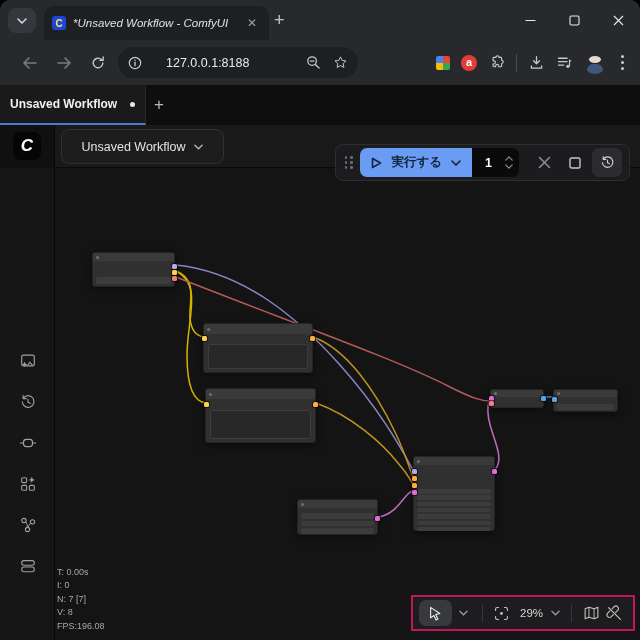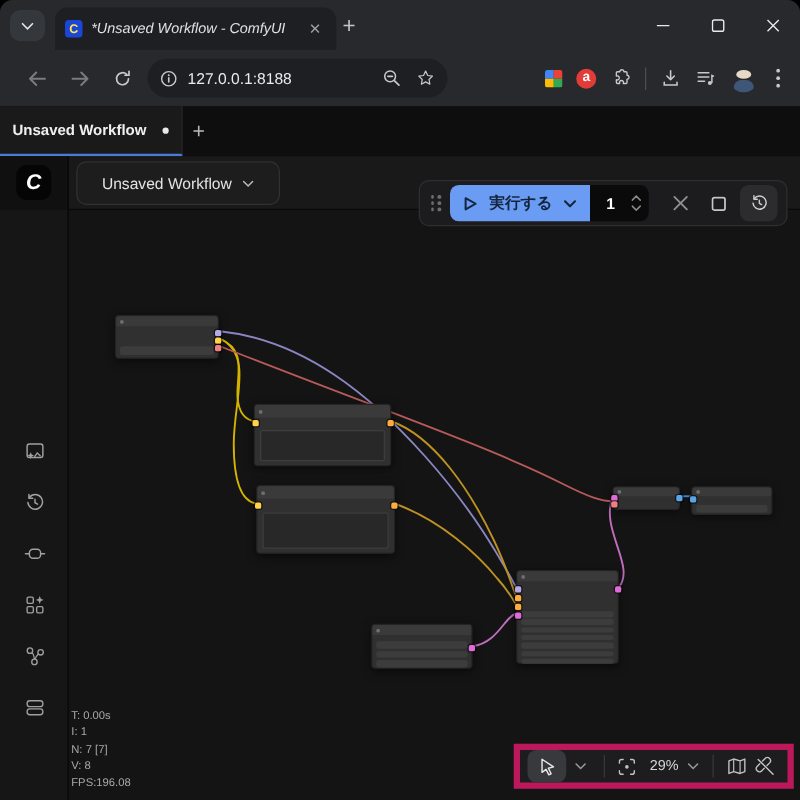--- a/index.html
+++ b/index.html
@@ -15,21 +15,21 @@
   .btab-title { color:#dfe1e5; font-size:11.5px; margin-left:7px; white-space:nowrap; overflow:hidden; flex:1;font-style:italic; }
   .tabclose { color:#9aa0a6; font-size:12px; padding:2px 4px; flex:none; }
   .newtab { position:absolute; left:274px; top:11px; color:#c0c3c7; font-size:18px; font-weight:300; line-height:18px; }
   .wincontrols { position:absolute; right:0; top:0; height:40px; display:flex; align-items:center; }
   .winbtn { width:44px; height:40px; display:flex; align-items:center; justify-content:center; color:#e8eaed; }
 
   
   .btoolbar { position:relative; height:45px; background:#27292d; z-index:10; }
   .navbtn { position:absolute; top:11px; width:24px; height:24px; display:flex; align-items:center; justify-content:center; }
   .omnibox { position:absolute; left:118px; top:7px; width:240px; height:31px; background:#1d1f22; border-radius:16px; display:flex; align-items:center; padding:0 10px; }
-  .url { color:#e8eaed; font-size:12.5px; margin-left:8px; flex:1; }
+  .url { color:#e8eaed; font-size:12.5px; margin-left:24px; flex:1; }
   .extrow { position:absolute; right:0; top:0; height:45px; display:flex; align-items:center; gap:11px; padding-right:12px; }
   .gicon { width:14px; height:14px; display:grid; grid-template-columns:7px 7px; grid-template-rows:7px 7px; border-radius:2px; overflow:hidden; }
   .gicon i { display:block; }
   .redext { width:16px; height:16px; border-radius:50%; background:#e23c39; color:#fff; font-size:11px; font-weight:bold; display:flex; align-items:center; justify-content:center; line-height:1; }
   .sep { width:1px; height:18px; background:#4a4d51; }
   .avatar { width:22px; height:22px; border-radius:50%; background:radial-gradient(circle at 50% 32%, #cfd9e6 0 34%, #8494ab 35% 60%, #5b6activity 0), radial-gradient(circle at 50% 35%, #d8e0ea 0 30%, #7d8da6 31% 66%, #57637a 67%); position:relative; overflow:hidden; }
   .avatar::after { content:""; position:absolute; left:5px; top:4px; width:12px; height:7px; border-radius:50%; background:#e7d9c8; }
   .avatar::before { content:""; position:absolute; left:3px; top:12px; width:16px; height:10px; border-radius:6px 6px 0 0; background:#3e5677; }
   .dots3 { display:flex; flex-direction:column; gap:3px; padding:0 4px; }
   .dots3 i { width:3px; height:3px; border-radius:50%; background:#c6c9ce; }
@@ -67,21 +67,21 @@
   .wiresvg { position:absolute; inset:0; }
   .gnode { position:absolute; background:#303030; border:1px solid #242424; border-radius:3px; box-shadow:0 2px 7px rgba(0,0,0,.5); pointer-events:auto; }
   .ntitle { background:#3a3a3a; border-radius:2px 2px 0 0; position:relative; }
   .ndot { position:absolute; left:3px; top:50%; margin-top:-1.5px; width:3px; height:3px; border-radius:50%; background:#6f6f6f; }
   .nwidget { position:absolute; left:3px; right:3px; background:#3c3c3c; border-radius:2px; }
   .ninner { position:absolute; left:4px; right:4px; background:#282828; border:1px solid #3d3d3d; border-radius:2px; }
   .nport { position:absolute; width:5px; height:5px; border-radius:1.5px; box-shadow:0 0 0 1px rgba(0,0,0,.55); pointer-events:auto; }
 
   
   .stats { position:absolute; left:57px; bottom:7px; z-index:6; color:#a8a8a8; font-size:9px; line-height:13.4px; }
-  .bottombar { position:absolute; right:5px; bottom:9px; width:224px; height:36px; background:#1d1d1f; border:5px solid #be185d; border-radius:0; z-index:6; display:flex; align-items:center; padding:0 6px; }
+  .bottombar { position:absolute; right:5px; bottom:9px; width:224px; height:36px; background:#1d1d1f; border:2px solid #be185d; border-radius:0; z-index:6; display:flex; align-items:center; padding:0 6px; }
   .ptrbtn { width:35px; height:26px; background:#37393d; border-radius:7px; display:flex; align-items:center; justify-content:center; }
   .bb-gap { display:flex; align-items:center; justify-content:center; }
   .zoomtxt { color:#d7d7d7; font-size:11.5px; margin:0 5px 0 8px; }
   .vdiv { width:1px; height:18px; background:#38383a; margin:0 8px; }
 </style>
 </head>
 <body>
 
 <div class="window">
 
@@ -369,21 +369,21 @@
       <svg width="18" height="18" viewBox="0 0 20 20">
           <rect x="3" y="4" width="14" height="5.2" rx="2.4" stroke="#a0a0a0" stroke-width="1.2" fill="none"></rect>
           <rect x="3" y="11.2" width="14" height="5.2" rx="2.4" stroke="#a0a0a0" stroke-width="1.2" fill="none"></rect>
         </svg>
     </div>
 
   </div>
 
   <div class="stats">
     <div>T: 0.00s</div>
-    <div>I: 1</div>
+    <div>I: 0</div>
     <div>N: 7 [7]</div>
     <div>V: 8</div>
     <div>FPS:196.08</div>
   </div>
 
   <div class="bottombar">
     <div class="ptrbtn">
       <svg width="14" height="15" viewBox="0 0 16 17">
           <path d="M3,1.5 L13.5,8.5 L8.8,9.8 L11.3,14.8 L9.2,15.8 L6.7,10.8 L3,13.5 Z" stroke="#e8e8e8" stroke-width="1.3" fill="none" stroke-linejoin="round"></path>
         </svg>

